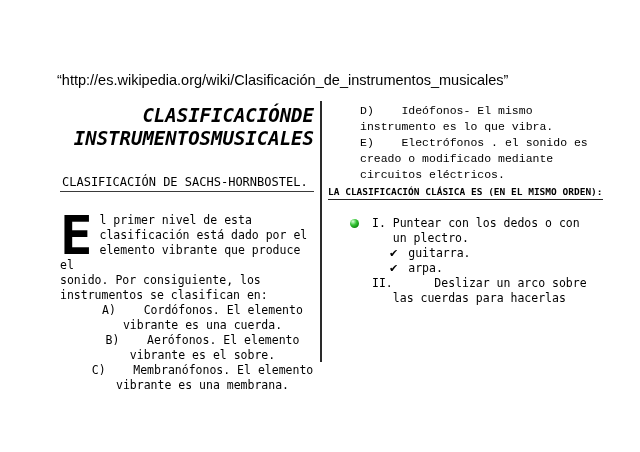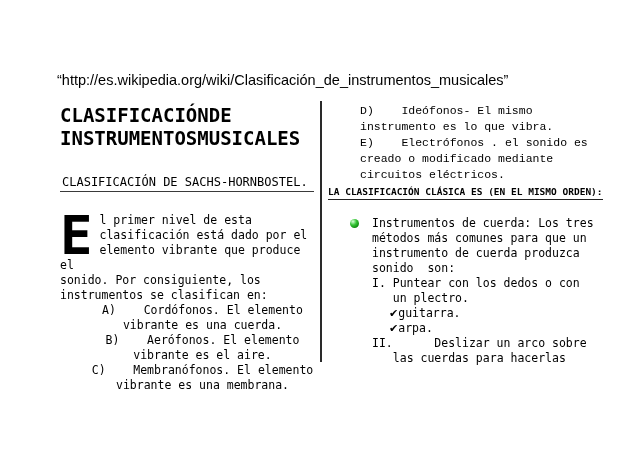--- a/index.html
+++ b/index.html
@@ -11,21 +11,21 @@
   .url-line {
     position:absolute; left:57px; top:72px;
     font-family:Liberation Sans, sans-serif;
     font-size:14.5px; color:#000; white-space:nowrap;
   }
   .col-left {
     position:absolute; left:60px; top:104px; width:254px;
   }
   .doc-title {
     font-weight:bold; font-size:19px; line-height:23px;
-    text-align:left; letter-spacing:0;
+    text-align:right; letter-spacing:0;font-style:italic;
   }
   .subhead {
     margin-top:25px; font-size:12px; line-height:14px;
     padding:0 0 2px 2px; border-bottom:1.5px solid #3a3a3a;
     white-space:nowrap;
   }
   .body-text {
     margin-top:21px; font-size:11.5px; line-height:15px;
   }
   .dropcap {
@@ -52,21 +52,21 @@
   .bullet-row { position:relative; margin-top:16px; line-height:15px; }
   .ball {
     position:absolute; left:22px; top:3px; width:9px; height:9px;
     border-radius:50%;
     background:radial-gradient(circle at 33% 28%, #d6ffd6 0%, #35c435 40%, #0d8a0d 75%, #056105 100%);
   }
   .bullet-content { margin-left:44px; }
   .pre { white-space:pre-wrap; }
   .check-row { padding-left:17px; white-space:pre; }
   .check-glyph { font-family:"DejaVu Sans", sans-serif; font-size:11px; }
-  .check-label { }
+  .check-label { margin-left:10px; }
 </style>
 </head>
 <body>
 
 <div class="url-line">“http://es.wikipedia.org/wiki/Clasificación_de_instrumentos_musicales”</div>
 
 <div class="col-left">
   <div class="doc-title">
     <div>CLASIFICACIÓNDE</div>
     <div>INSTRUMENTOSMUSICALES</div>
@@ -75,42 +75,38 @@
   <div class="body-text">
     <span class="dropcap">E</span>
     <div class="para">l primer nivel de esta
 clasificación está dado por el
 elemento vibrante que produce el
 sonido. Por consiguiente, los
 instrumentos se clasifican en:</div>
     <div class="l-item">A)    Cordófonos. El elemento
 vibrante es una cuerda.</div>
     <div class="l-item">B)    Aerófonos. El elemento
-vibrante es el aire.</div>
+vibrante es el sobre.</div>
     <div class="l-item">C)    Membranófonos. El elemento
 vibrante es una membrana.</div>
   </div>
 </div>
 
 <div class="divider"></div>
 
 <div class="col-right">
   <div class="r-item">D)    Ideófonos- El mismo
 instrumento es lo que vibra.</div>
   <div class="r-item">E)    Electrófonos . el sonido es
 creado o modificado mediante
 circuitos eléctricos.</div>
   <div class="classic-head">LA CLASIFICACIÓN CLÁSICA ES (EN EL MISMO ORDEN):</div>
   <div class="bullet-row">
     <span class="ball"></span>
     <div class="bullet-content">
-      <div class="pre">Instrumentos de cuerda: Los tres
-métodos más comunes para que un
-instrumento de cuerda produzca
-sonido  son:</div>
       <div class="pre">I. Puntear con los dedos o con
    un plectro.</div>
       <div class="check-row"><span class="check-glyph">✔</span><span class="check-label">guitarra.</span></div>
       <div class="check-row"><span class="check-glyph">✔</span><span class="check-label">arpa.</span></div>
       <div class="pre">II.      Deslizar un arco sobre
    las cuerdas para hacerlas</div>
     </div>
   </div>
 </div>
 

